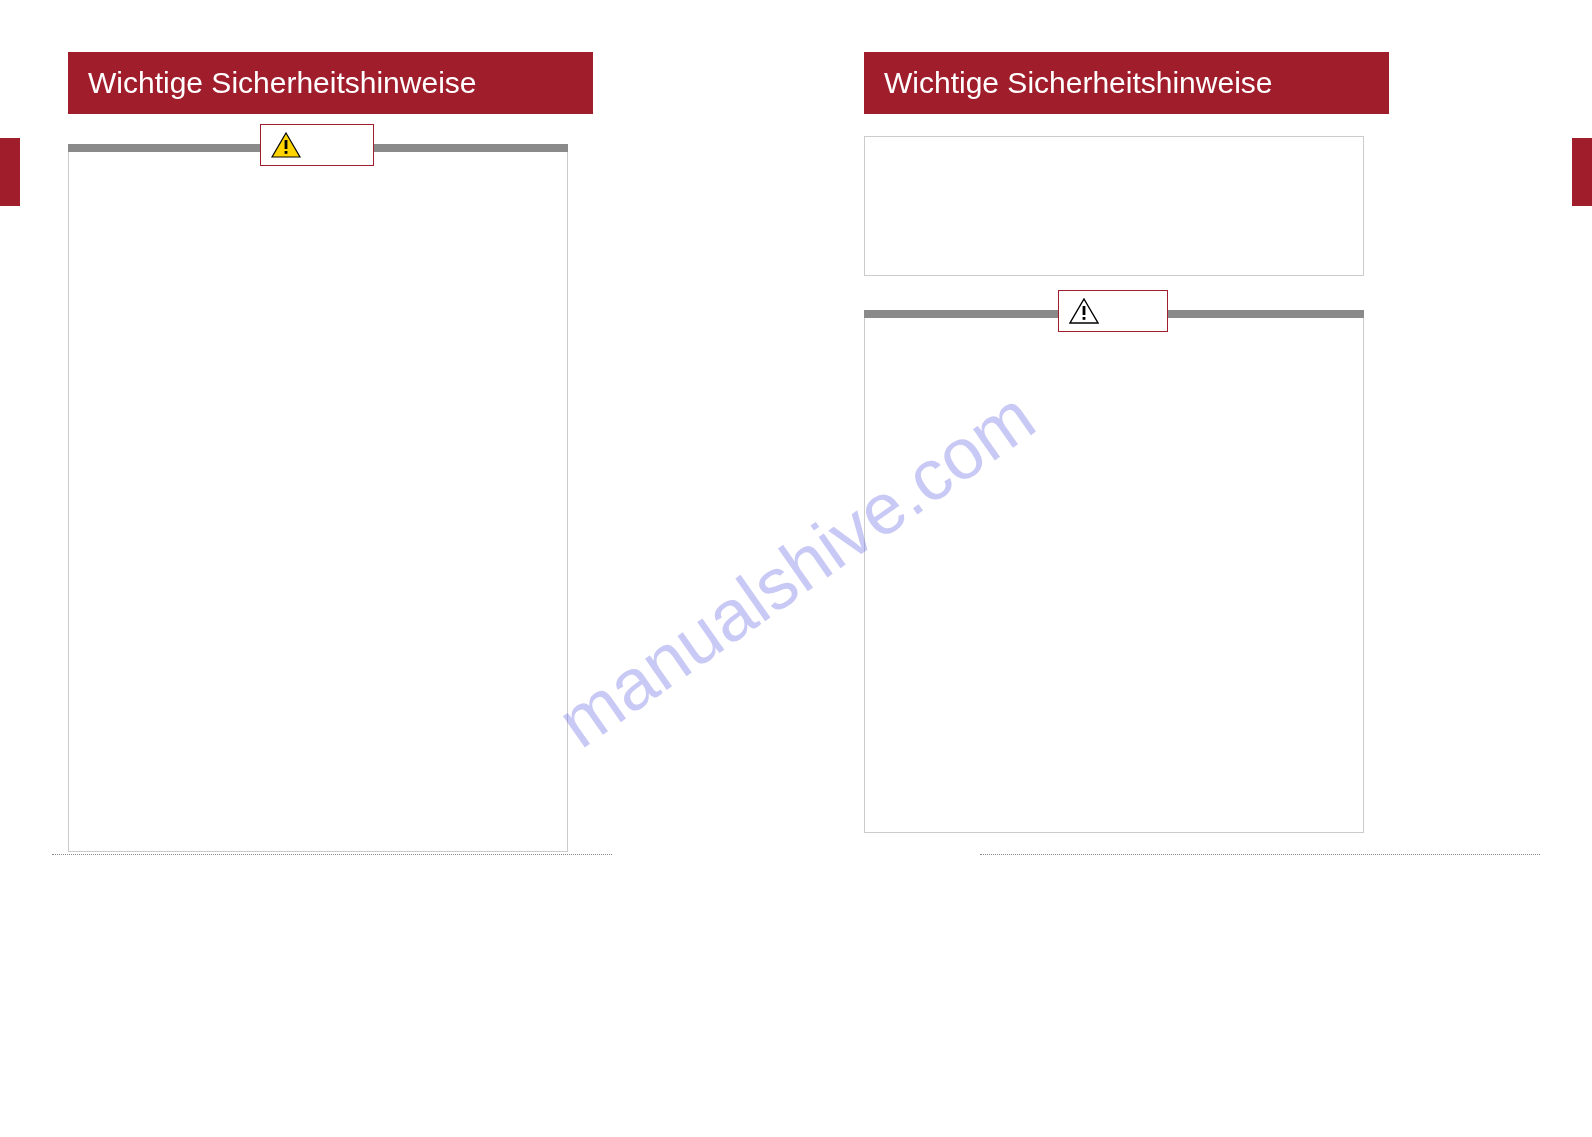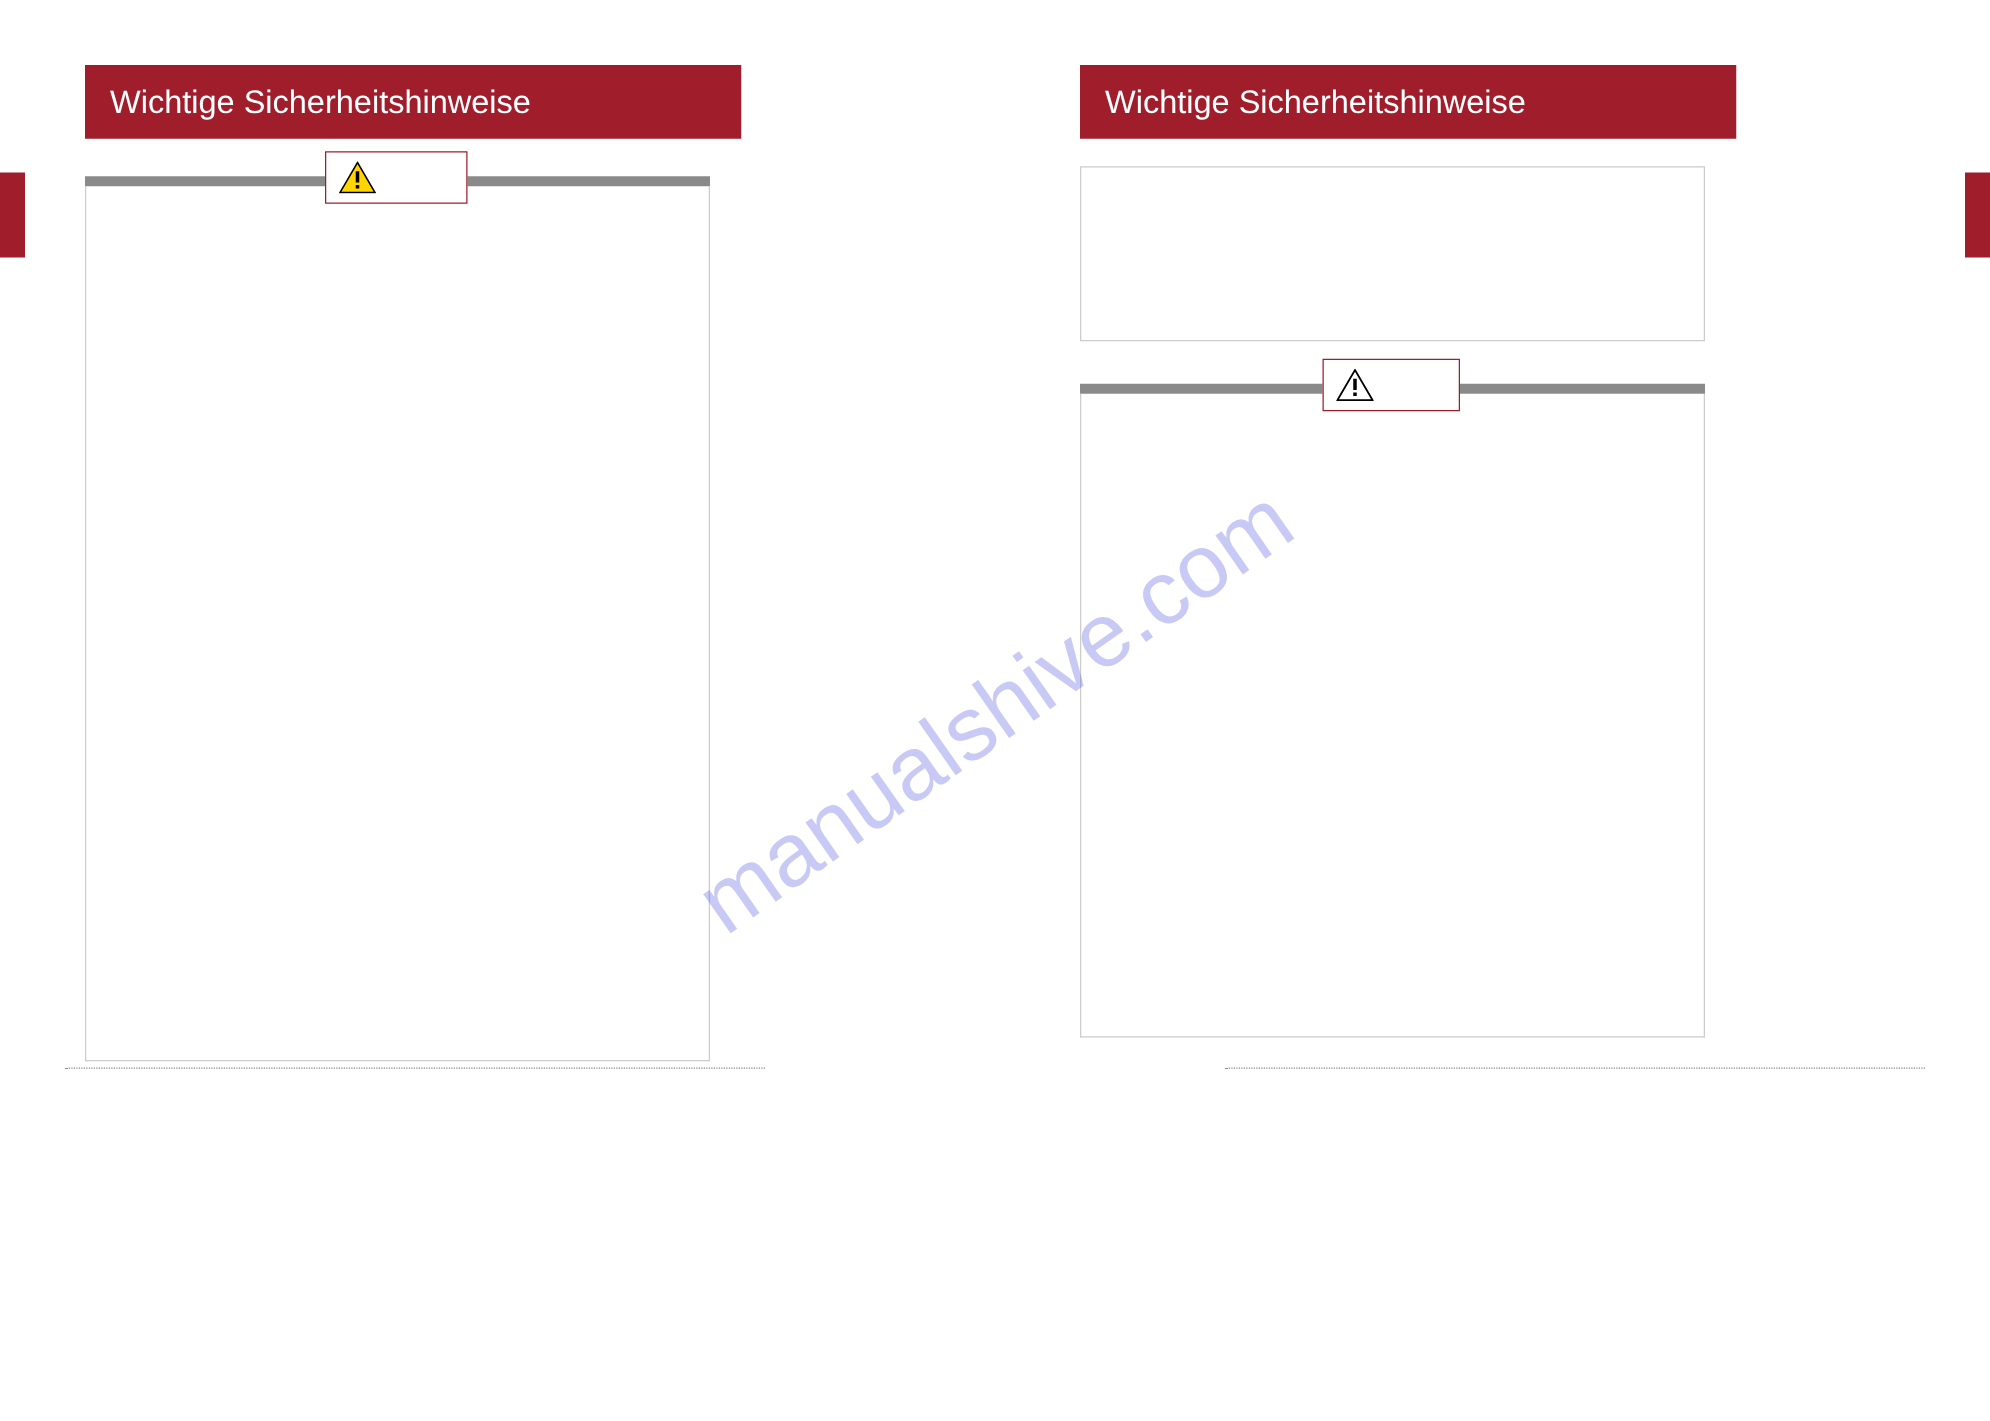--- a/index.html
+++ b/index.html
@@ -18,21 +18,21 @@
   }
   .page {
     width: 50%;
     height: 100%;
     position: relative;
     padding: 52px 68px 40px 68px;
   }
   .header-bar {
     background: #a01e2c;
     color: #fff;
-    font-size: 26px;
+    font-size: 30px;
     padding: 14px 20px;
     width: 525px;
     font-weight: 400;
   }
   .edge-tab-left {
     position: absolute;
     left: 0;
     top: 138px;
     width: 20px;
     height: 68px;

